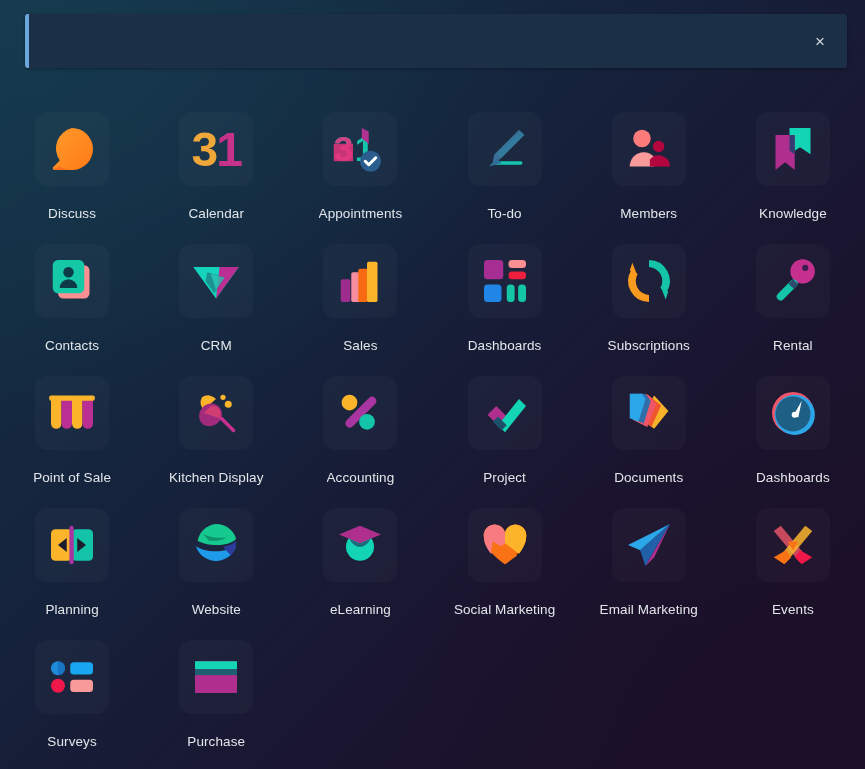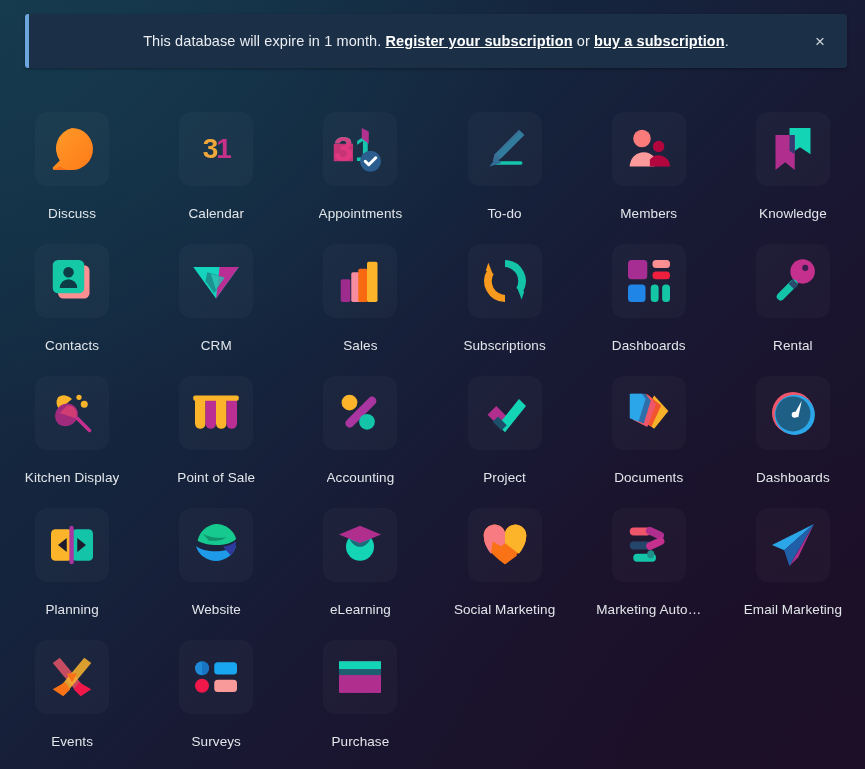--- a/index.html
+++ b/index.html
@@ -108,33 +108,30 @@
     text-align: center;
     max-width: 124px;
     white-space: nowrap;
     overflow: hidden;
     text-overflow: ellipsis;
     letter-spacing: .1px;
   }
   .num-ico {
     font-family: "Liberation Sans", sans-serif;
     font-weight: bold;
-    font-size: 28px;
+    font-size: 48px;
     letter-spacing: -2px;
   }
 </style>
 </head>
 <body>
 
 <div class="banner-wrap">
   <div class="banner">
     <div class="banner-accent"></div>
-    <div class="banner-text">
-      <span>This database will expire in 1 month. </span><a href="#">Register your subscription</a><span> or </span><a href="#">buy a subscription</a><span>.</span>
-    </div>
     <button class="banner-close">×</button>
   </div>
 </div>
 
 <div class="apps" id="app-grid">
     <div class="app">
       <div class="tile">
         <svg viewBox="0 0 64 64" xmlns="http://www.w3.org/2000/svg">
           <defs>
             <linearGradient id="dg" x1="0" y1="0" x2="1" y2="1">
@@ -229,80 +226,80 @@
           <rect x="22" y="22" width="11" height="34" rx="2" fill="#f58ca0"></rect>
           <rect x="30" y="18" width="11" height="38" rx="2" fill="#f86a12"></rect>
           <rect x="40" y="10" width="12" height="46" rx="2" fill="#fcb52b"></rect>
         </svg>
       </div>
       <div class="app-label">Sales</div>
     </div>
     <div class="app">
       <div class="tile">
         <svg viewBox="0 0 64 64" xmlns="http://www.w3.org/2000/svg">
-          <path d="M32 8a24 24 0 0 1 20 37l-7-5a16 16 0 0 0-13-24z" fill="#13c4a8"></path>
-          <path d="M32 56a24 24 0 0 1-20-37l7 5a16 16 0 0 0 13 24z" fill="#f79a1e"></path>
-          <path d="M46 40l8 4-3 9z" fill="#13c4a8"></path>
-          <path d="M18 24l-8-4 3-9z" fill="#f79a1e"></path>
-        </svg>
-      </div>
-      <div class="app-label">Subscriptions</div>
-    </div>
-    <div class="app">
-      <div class="tile">
-        <svg viewBox="0 0 64 64" xmlns="http://www.w3.org/2000/svg">
           <rect x="8" y="8" width="22" height="22" rx="4" fill="#a62e93"></rect>
           <rect x="36" y="8" width="20" height="9" rx="4" fill="#fb8f92"></rect>
           <rect x="36" y="21" width="20" height="9" rx="4" fill="#f01f3e"></rect>
           <rect x="8" y="36" width="20" height="20" rx="4" fill="#1f86e8"></rect>
           <rect x="34" y="36" width="9" height="20" rx="4" fill="#12c6a6"></rect>
           <rect x="47" y="36" width="9" height="20" rx="4" fill="#12c6a6"></rect>
         </svg>
       </div>
       <div class="app-label">Dashboards</div>
     </div>
     <div class="app">
       <div class="tile">
         <svg viewBox="0 0 64 64" xmlns="http://www.w3.org/2000/svg">
+          <path d="M32 8a24 24 0 0 1 20 37l-7-5a16 16 0 0 0-13-24z" fill="#13c4a8"></path>
+          <path d="M32 56a24 24 0 0 1-20-37l7 5a16 16 0 0 0 13 24z" fill="#f79a1e"></path>
+          <path d="M46 40l8 4-3 9z" fill="#13c4a8"></path>
+          <path d="M18 24l-8-4 3-9z" fill="#f79a1e"></path>
+        </svg>
+      </div>
+      <div class="app-label">Subscriptions</div>
+    </div>
+    <div class="app">
+      <div class="tile">
+        <svg viewBox="0 0 64 64" xmlns="http://www.w3.org/2000/svg">
           <circle cx="43" cy="21" r="14" fill="#c5308e"></circle>
           <circle cx="46" cy="17" r="3.5" fill="#3a1c4e"></circle>
           <rect x="10" y="38" width="30" height="9" rx="4.5" transform="rotate(-45 25 42)" fill="#13c4a8"></rect>
           <path d="M32 30l6 6-5 5-6-6z" fill="#2b4a6e"></path>
         </svg>
       </div>
       <div class="app-label">Rental</div>
+    </div>
+    <div class="app">
+      <div class="tile">
+        <svg viewBox="0 0 64 64" xmlns="http://www.w3.org/2000/svg">
+          <path d="M8 16h12v28a6 6 0 0 1-12 0z" fill="#fcb52b"></path>
+          <path d="M20 16h12v28a6 6 0 0 1-12 0z" fill="#bb2f95"></path>
+          <path d="M32 16h12v28a6 6 0 0 1-12 0z" fill="#fcb52b"></path>
+          <path d="M44 16h12v28a6 6 0 0 1-12 0z" fill="#bb2f95"></path>
+          <rect x="6" y="12" width="52" height="6" rx="2" fill="#fcb52b"></rect>
+        </svg>
+      </div>
+      <div class="app-label">Point of Sale</div>
     </div>
     <div class="app">
       <div class="tile">
         <svg viewBox="0 0 64 64" xmlns="http://www.w3.org/2000/svg">
           <path d="M16 14a12 12 0 0 1 16 2l-14 12a12 12 0 0 1-2-14z" fill="#fcb52b"></path>
           <circle cx="40" cy="14" r="3" fill="#fcb52b"></circle>
           <circle cx="46" cy="22" r="4" fill="#fcb52b"></circle>
           <path d="M22 22c10-4 20 6 16 16-4 9-16 12-22 6-6-6-4-18 6-22z" fill="#a02b7d"></path>
           <path d="M26 24c8-2 14 6 10 14l-18-6z" fill="#f0496a" opacity=".6"></path>
           <path d="M38 38l14 14" stroke="#c5308e" stroke-width="4" stroke-linecap="round"></path>
         </svg>
       </div>
       <div class="app-label">Kitchen Display</div>
     </div>
     <div class="app">
       <div class="tile">
         <svg viewBox="0 0 64 64" xmlns="http://www.w3.org/2000/svg">
-          <path d="M8 16h12v28a6 6 0 0 1-12 0z" fill="#fcb52b"></path>
-          <path d="M20 16h12v28a6 6 0 0 1-12 0z" fill="#bb2f95"></path>
-          <path d="M32 16h12v28a6 6 0 0 1-12 0z" fill="#fcb52b"></path>
-          <path d="M44 16h12v28a6 6 0 0 1-12 0z" fill="#bb2f95"></path>
-          <rect x="6" y="12" width="52" height="6" rx="2" fill="#fcb52b"></rect>
-        </svg>
-      </div>
-      <div class="app-label">Point of Sale</div>
-    </div>
-    <div class="app">
-      <div class="tile">
-        <svg viewBox="0 0 64 64" xmlns="http://www.w3.org/2000/svg">
           <rect x="10" y="26" width="46" height="10" rx="5" transform="rotate(-45 33 31)" fill="#a936a0"></rect>
           <circle cx="20" cy="20" r="9" fill="#fcb52b"></circle>
           <circle cx="40" cy="42" r="9" fill="#13c4a8"></circle>
         </svg>
       </div>
       <div class="app-label">Accounting</div>
     </div>
     <div class="app">
       <div class="tile">
         <svg viewBox="0 0 64 64" xmlns="http://www.w3.org/2000/svg">
@@ -378,33 +375,20 @@
           <path d="M8 24a12 12 0 0 1 24-6v12L16 42C11 36 8 29 8 24z" fill="#f97b82"></path>
           <path d="M56 24a12 12 0 0 0-24-6v12l16 12c5-6 8-13 8-18z" fill="#fcb52b"></path>
           <path d="M18 28l28 16-14 10-16-14z" fill="#f97316"></path>
         </svg>
       </div>
       <div class="app-label">Social Marketing</div>
     </div>
     <div class="app">
       <div class="tile">
         <svg viewBox="0 0 64 64" xmlns="http://www.w3.org/2000/svg">
-          <rect x="10" y="12" width="24" height="9" rx="4.5" fill="#f0566a"></rect>
-          <rect x="28" y="14" width="22" height="9" rx="4.5" transform="rotate(25 39 18)" fill="#b02f8e"></rect>
-          <rect x="10" y="28" width="26" height="9" rx="4.5" fill="#24466b"></rect>
-          <rect x="28" y="26" width="22" height="9" rx="4.5" transform="rotate(-25 39 30)" fill="#c5308e"></rect>
-          <rect x="14" y="42" width="26" height="9" rx="4.5" fill="#13c4a8"></rect>
-          <rect x="30" y="38" width="8" height="9" rx="4" fill="#1f8f8a"></rect>
-        </svg>
-      </div>
-      <div class="app-label">Marketing Auto…</div>
-    </div>
-    <div class="app">
-      <div class="tile">
-        <svg viewBox="0 0 64 64" xmlns="http://www.w3.org/2000/svg">
           <path d="M56 8L8 32l14 6z" fill="#2ba6e8"></path>
           <path d="M56 8L22 38l6 18z" fill="#2b4a9e"></path>
           <path d="M56 8L28 56l10-10 18-38z" fill="#b02f8e"></path>
           <path d="M56 8L22 38l6 18 6-12z" fill="#1f63a8" opacity=".9"></path>
         </svg>
       </div>
       <div class="app-label">Email Marketing</div>
     </div>
     <div class="app">
       <div class="tile">

